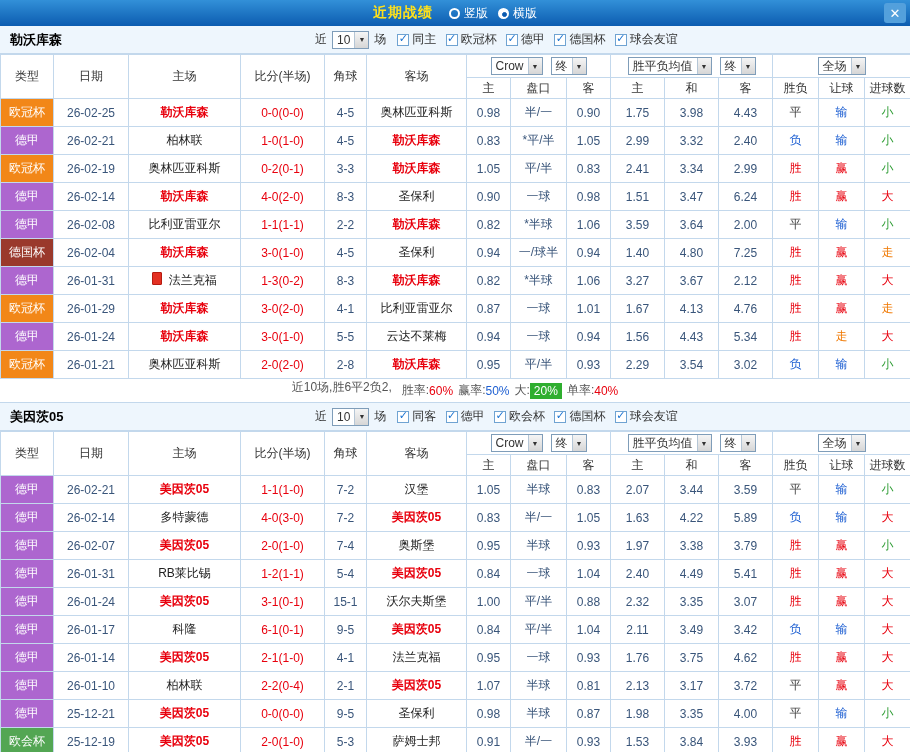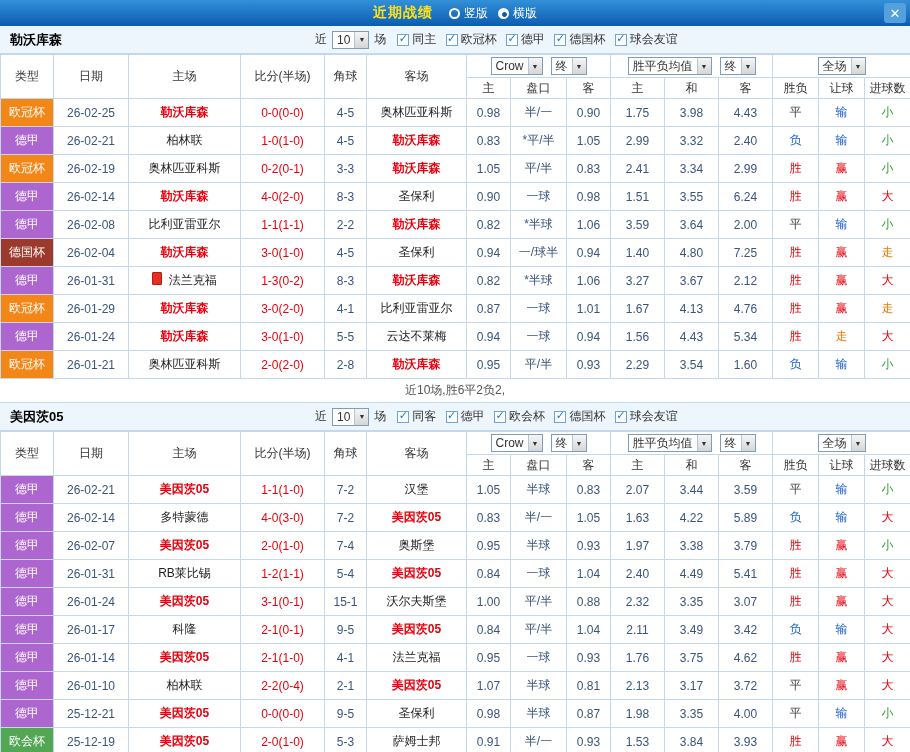--- a/index.html
+++ b/index.html
@@ -48,21 +48,21 @@
   .league-cell{color:#fff;}
   .date,.corner,.odds{color:#39557a;}
   .score{color:#e8000d;}
   .tname{color:#222;}
   .tname.self{color:#e8000d;font-weight:bold;}
   .rc-icon{display:none;}
   .rc-icon[data-show]{display:inline-block;width:8px;height:11px;background:#e33022;border:1px solid #b51b10;
                       border-radius:1px;margin-right:3px;vertical-align:-1px;}
 
   
-  .summary{height:23px;display:flex;align-items:center;justify-content:center;gap:10px;
+  .summary{height:23px;display:flex;justify-content:center;gap:10px;
            border-bottom:1px solid #c3d8ec;color:#555;background:#fff;}
   .sum-item{display:inline-flex;align-items:center;}
   .sum-val[data-style="red"]{color:#e8000d;}
   .sum-val[data-style="blue"]{color:#1d5fd2;}
   .sum-val[data-style="green-badge"]{background:#2fae2f;color:#fff;padding:0 4px;line-height:16px;display:inline-block;}
 </style>
 </head>
 <body>
 
 <div class="page">
@@ -284,21 +284,21 @@
           </td>
           <td class="score">4-0(2-0)</td>
           <td class="corner">8-3</td>
           <td>
             <span class="tname">圣保利</span>
           </td>
           <td class="odds">0.90</td>
           <td class="odds">一球</td>
           <td class="odds">0.98</td>
           <td class="odds">1.51</td>
-          <td class="odds">3.55</td>
+          <td class="odds">3.47</td>
           <td class="odds">6.24</td>
           <td class="res" style="color: rgb(232, 0, 13);">胜</td>
           <td class="res" style="color: rgb(232, 0, 13);">赢</td>
           <td class="res" style="color: rgb(232, 0, 13);">大</td>
         </tr>
 
         <tr>
           <td class="league-cell" style="background: rgb(173, 102, 207);">德甲</td>
           <td class="date">26-02-08</td>
           <td>
@@ -423,30 +423,52 @@
           <td class="score">2-0(2-0)</td>
           <td class="corner">2-8</td>
           <td>
             <span class="tname self">勒沃库森</span>
           </td>
           <td class="odds">0.95</td>
           <td class="odds">平/半</td>
           <td class="odds">0.93</td>
           <td class="odds">2.29</td>
           <td class="odds">3.54</td>
-          <td class="odds">1.60</td>
+          <td class="odds">3.02</td>
           <td class="res" style="color: rgb(29, 95, 210);">负</td>
           <td class="res" style="color: rgb(29, 95, 210);">输</td>
           <td class="res" style="color: rgb(45, 156, 51);">小</td>
         </tr>
       </tbody>
   </table>
 
   <div class="summary">
     <span>近10场,胜6平2负2,</span>
+    <span class="flt">
+
+        <span class="sum-item">
+          <span class="sum-label">胜率:</span>
+          <span class="sum-val" data-style="red">60%</span>
+        </span>
+
+        <span class="sum-item">
+          <span class="sum-label">赢率:</span>
+          <span class="sum-val" data-style="blue">50%</span>
+        </span>
+
+        <span class="sum-item">
+          <span class="sum-label">大:</span>
+          <span class="sum-val" data-style="green-badge">20%</span>
+        </span>
+
+        <span class="sum-item">
+          <span class="sum-label">单率:</span>
+          <span class="sum-val" data-style="red">40%</span>
+        </span>
+      </span>
   </div>
 
   <div class="filterbar">
     <div class="team-name">美因茨05</div>
     <div class="flt">
       <span>近</span>
       <span class="sel-box">
         <span>10</span>
         <i class="caret">▼</i>
       </span>
@@ -681,21 +703,21 @@
           <td class="res" style="color: rgb(232, 0, 13);">大</td>
         </tr>
 
         <tr>
           <td class="league-cell" style="background: rgb(173, 102, 207);">德甲</td>
           <td class="date">26-01-17</td>
           <td>
             
             <span class="tname">科隆</span>
           </td>
-          <td class="score">2-1(0-1)</td>
+          <td class="score">6-1(0-1)</td>
           <td class="corner">9-5</td>
           <td>
             <span class="tname self">美因茨05</span>
           </td>
           <td class="odds">0.84</td>
           <td class="odds">平/半</td>
           <td class="odds">1.04</td>
           <td class="odds">2.11</td>
           <td class="odds">3.49</td>
           <td class="odds">3.42</td>

